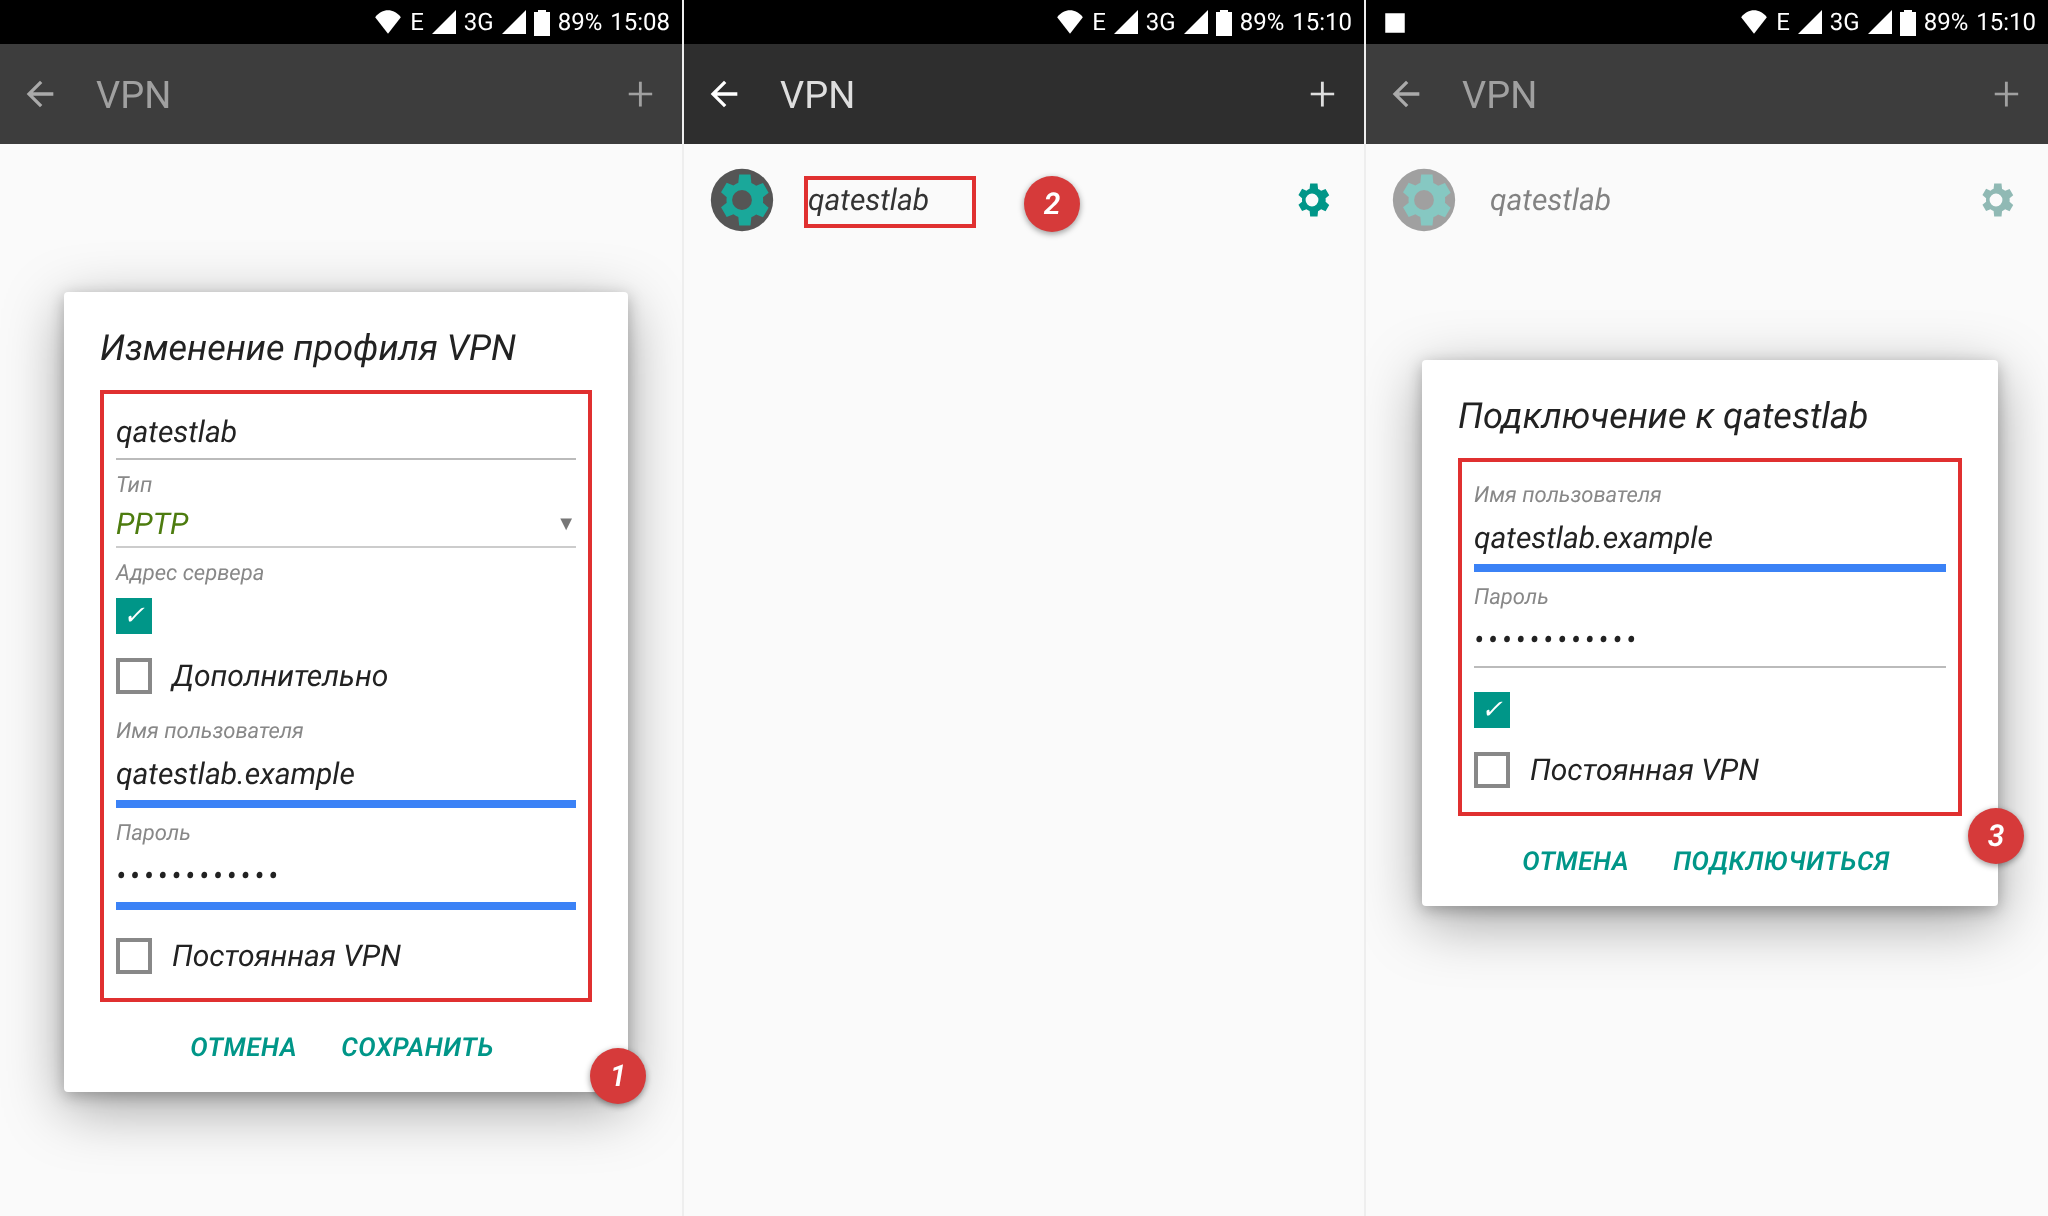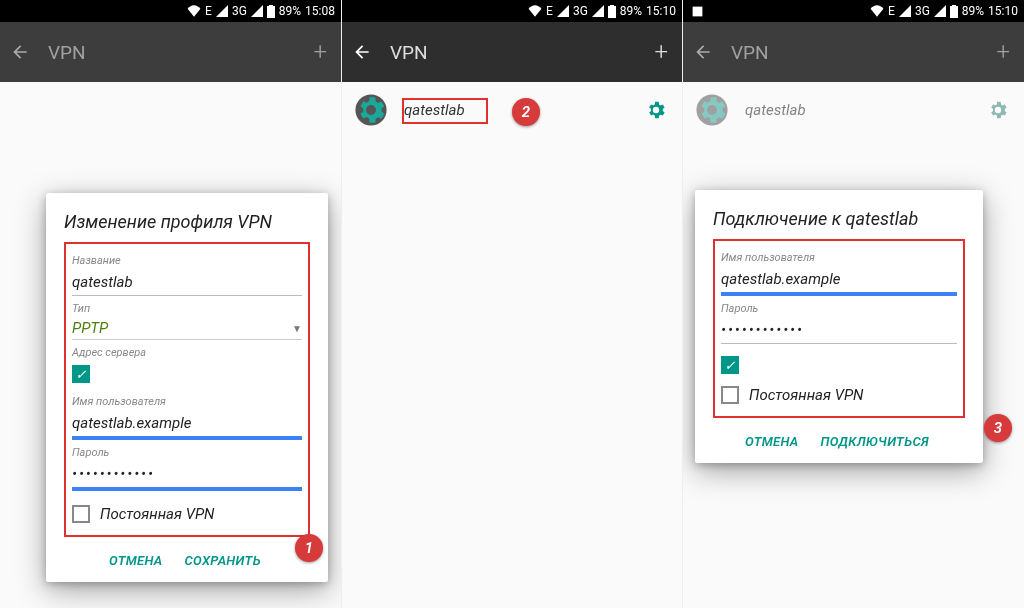--- a/index.html
+++ b/index.html
@@ -33,21 +33,21 @@
     display: flex;
     align-items: center;
     justify-content: flex-end;
     font-size: 12px;
     padding: 0 6px;
     gap: 4px;
   }
   .statusbar .icon { display:inline-flex; align-items:center; }
   .statusbar .left-icon { margin-right: auto; margin-left: 2px;}
   .appbar {
-    height: 60px;
+    height: 50px;
     background: #2e2e2e;
     color: #dedede;
     display: flex;
     align-items: center;
     padding: 0 10px;
     font-size: 18px;
   }
   .appbar.greyed { color: #a0a0a0; background:#3d3d3d;}
   .appbar .back { width: 28px; display:flex; align-items:center; }
   .appbar .title { flex:1; padding-left: 10px; font-size: 19px;}
@@ -76,26 +76,25 @@
   .greyed-row { opacity: 0.6; }
   
   .dialog {
     position: absolute;
     background: #fff;
     box-shadow: 0 8px 30px rgba(0,0,0,0.35), 0 2px 8px rgba(0,0,0,0.25);
     border-radius: 2px;
     padding: 18px 18px 10px 18px;
   }
   .dialog.large {
-    left: 46px; top: 74px;
+    left: 32px; top: 74px;
     width: 282px;
-    margin-top: 37px;
   }
   .dialog.small {
-    left: 12px; top: 175px;
+    left: 28px; top: 175px;
     width: 288px;
   }
   .dialog-title {
     font-size: 18px;
     color: #222;
     margin-bottom: 10px;
   }
   .redbox {
     border: 2px solid #e03030;
     padding: 4px 6px 6px 6px;
@@ -211,30 +210,33 @@
             <path fill="#aaa" d="M20 11H7.8l5.6-5.6L12 4l-8 8 8 8 1.4-1.4L7.8 13H20z"></path>
           </svg>
       </span>
       <span class="title">VPN</span>
       <span class="plus">+</span>
     </div>
     <div class="content">
       <div class="dialog large">
         <div class="dialog-title">Изменение профиля VPN</div>
         <div class="redbox">
-          <div class="field-label">Название</div>
           <div class="field-value">qatestlab</div>
           <div class="field-label">Тип</div>
           <div class="dropdown-row">
             <span class="val">PPTP</span>
             <span class="tri">▼</span>
           </div>
           <div class="field-label">Адрес сервера</div>
           <div class="check-row">
             <span class="checkbox checked">✓</span>
+          </div>
+          <div class="check-row">
+            <span class="checkbox"></span>
+            <span>Дополнительно</span>
           </div>
           <div class="field-label">Имя пользователя</div>
           <div class="field-value teal">qatestlab.example</div>
           <div class="field-label">Пароль</div>
           <div class="field-value teal" style="letter-spacing:2px;">••••••••••••</div>
           <div class="check-row" style="margin-top:8px;">
             <span class="checkbox"></span>
             <span>Постоянная VPN</span>
           </div>
         </div>

